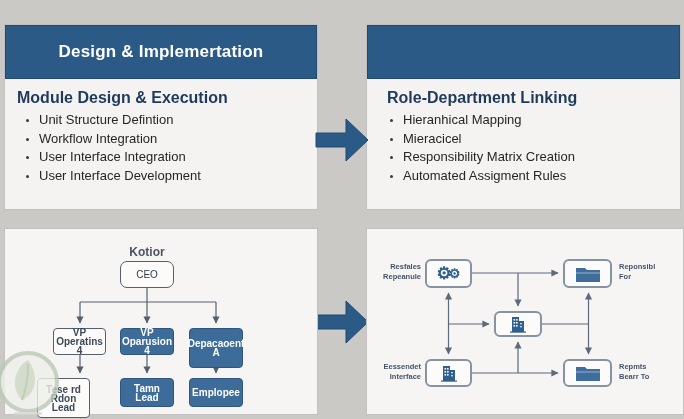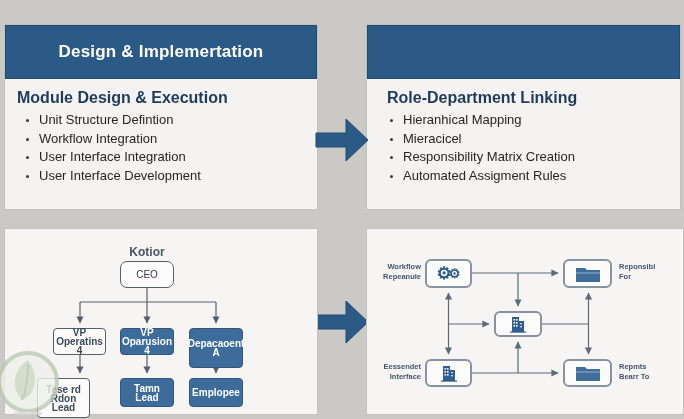--- a/index.html
+++ b/index.html
@@ -200,21 +200,21 @@
     </div>
 
     <div class="dnode" style="left:196px;top:130px;width:49px;height:28px;">
       <svg width="26" height="18" viewBox="0 0 26 18">
         <path d="M1,3 h9 l2,2 h13 v12 h-24 z" fill="#3f6d9c"></path>
         <path d="M1,7 h24 v2 h-24 z" fill="#6b8fb4"></path>
       </svg>
     </div>
 
     <div class="dlabel right-align" style="left:2px;top:33px;width:52px;">
-      <div>Workflow</div>
+      <div>Resfales</div>
       <div>Repeanule</div>
     </div>
     <div class="dlabel" style="left:252px;top:33px;width:62px;">
       <div>Reponsibl</div>
       <div>For</div>
     </div>
     <div class="dlabel right-align" style="left:2px;top:133px;width:52px;">
       <div>Eessendet</div>
       <div>Interface</div>
     </div>

